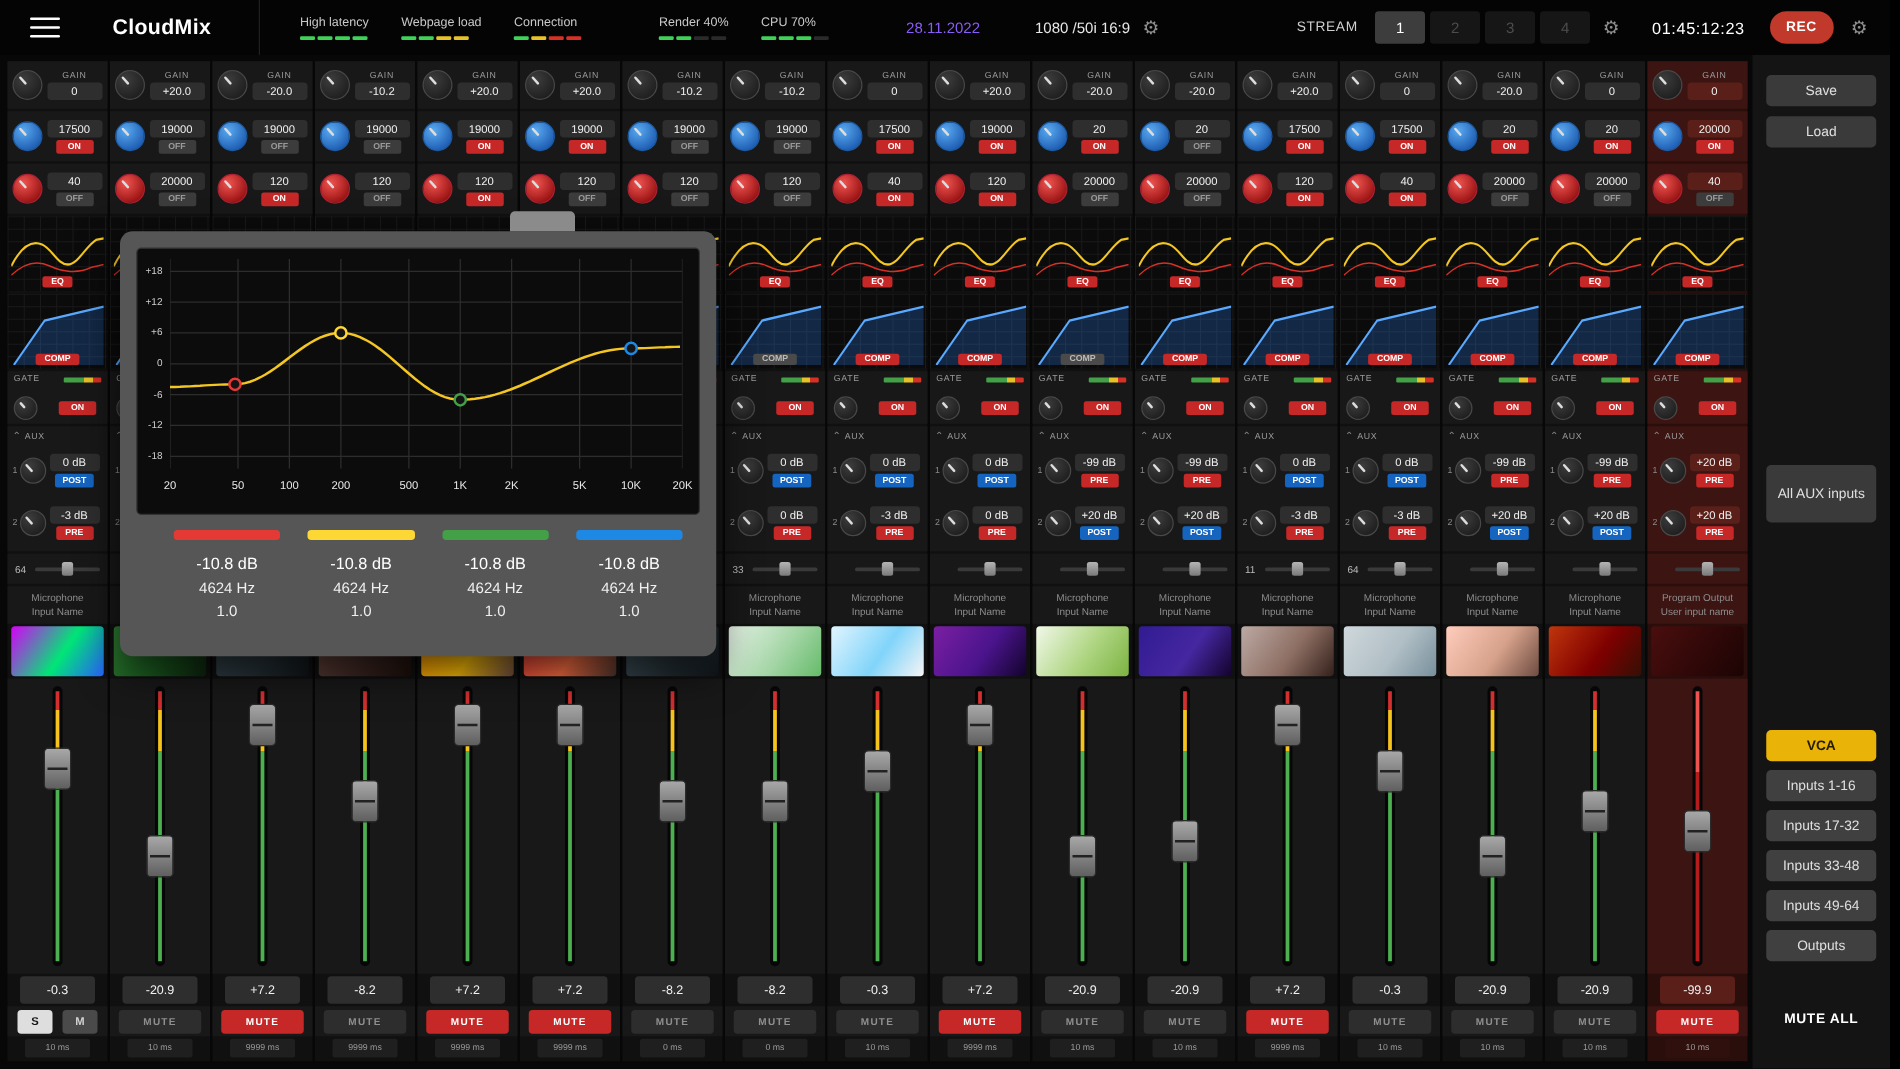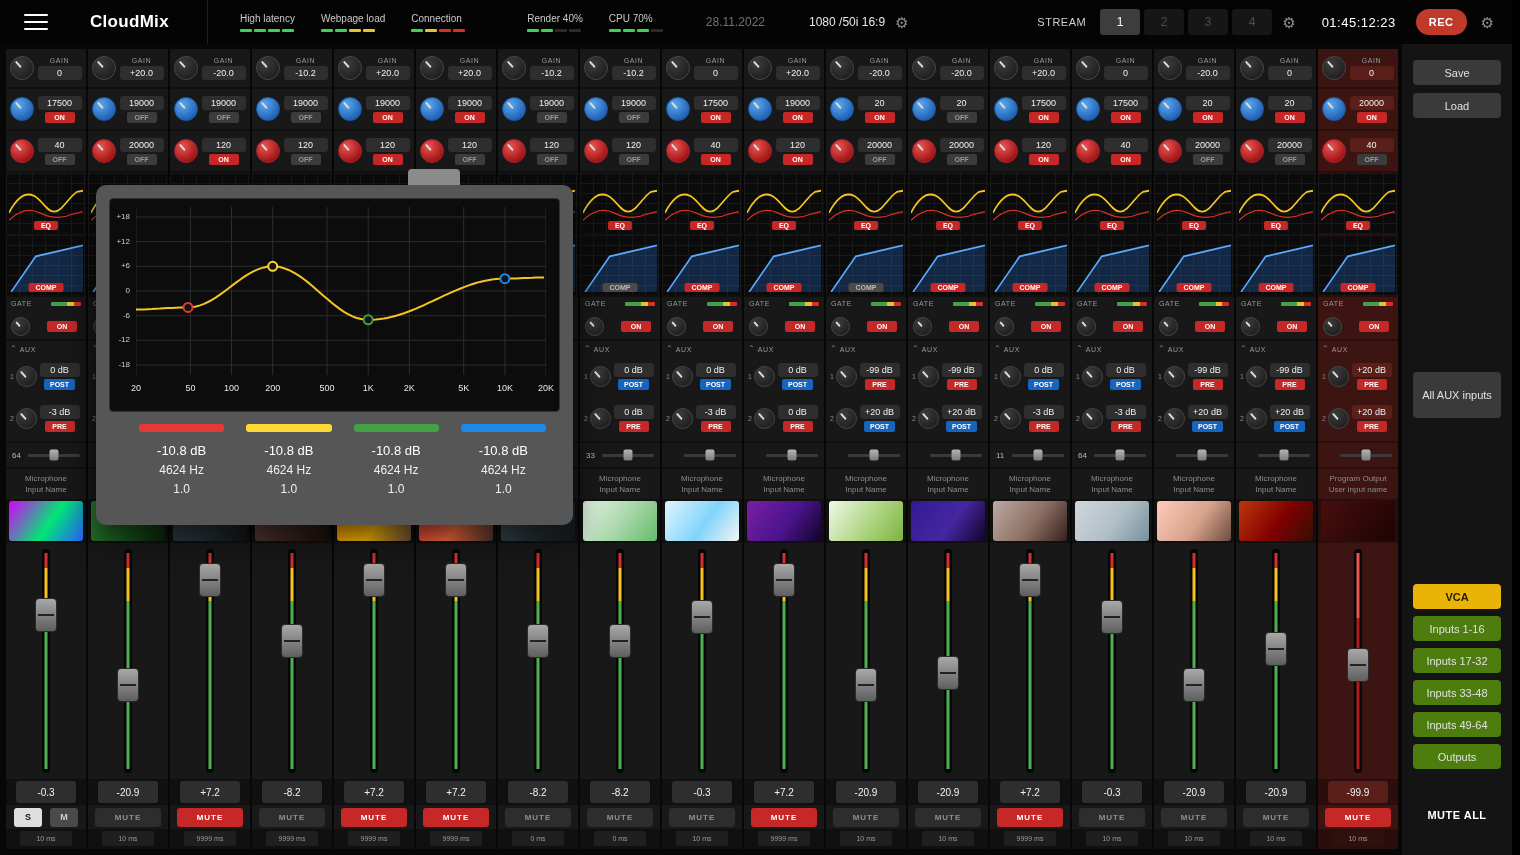--- a/index.html
+++ b/index.html
@@ -12,21 +12,21 @@
 .hamburger{width:24px;height:16px;display:flex;flex-direction:column;justify-content:space-between;margin-left:24px;cursor:pointer}
 .hamburger span{height:2px;background:#fff;border-radius:1px}
 .logo{font-size:17px;font-weight:bold;color:#fff;margin-left:42px;letter-spacing:.3px}
 .sep{width:1px;height:44px;background:#1f1f1f;margin-left:38px}
 .statuses{display:flex;gap:26px;margin-left:32px}
 .status{display:flex;flex-direction:column;gap:5px}
 .status.gap{margin-left:36px}
 .status-label{font-size:10px;color:#c9c9c9;white-space:nowrap}
 .status-bar{display:flex;gap:2px}
 .status-bar i{width:12px;height:3px;border-radius:1px;display:block}
-.tb-date{font-size:12px;color:#737373;margin-left:43px;white-space:nowrap}
+.tb-date{font-size:12px;color:#8b5cf6;margin-left:62px;white-space:nowrap}
 .tb-format{font-size:12px;color:#e8e8e8;margin-left:44px;white-space:nowrap}
 .gear{font-size:15px;color:#8f8f8f;margin-left:10px;cursor:pointer;line-height:1}
 .gear.last{margin-right:18px;margin-left:14px}
 .stream-label{font-size:11px;color:#cfcfcf;margin-left:auto;letter-spacing:.5px}
 .stream-btns{display:flex;gap:4px;margin-left:14px}
 .stream-btn{width:40px;height:26px;border:0;border-radius:3px;background:#161616;color:#4d4d4d;font-size:12px;cursor:pointer}
 .stream-btn.active{background:#3d3d3d;color:#fff}
 .timecode{font-size:13px;color:#fff;margin-left:26px;letter-spacing:.5px;white-space:nowrap}
 .rec{height:26px;padding:0 13px;border:0;border-radius:13px;background:#c0392b;color:#fff;font-size:11px;font-weight:bold;margin-left:20px;cursor:pointer;letter-spacing:.5px}
 
@@ -88,21 +88,21 @@
 .sbtn{background:#dedede;color:#161616}
 .mbtn{background:#4a4a4a;color:#cfcfcf}
 .msbox{height:15px;flex:0 0 auto;margin:0 14px 3px;background:#1f1f1f;border-radius:2px;display:flex;align-items:center;justify-content:center;font-size:7px;color:#9a9a9a}
 .program .msbox{background:#30100d}
 
 
 .sidebar{position:absolute;top:44px;right:0;width:110px;bottom:0;background:#141414;z-index:50}
 .sb-btn{position:absolute;left:11px;width:88px;height:25px;border:0;border-radius:4px;background:#3a3a3a;color:#e0e0e0;font-size:11px;cursor:pointer}
 .sb-btn.tall{height:46px;line-height:1.35}
 #views{position:absolute;top:540px;left:11px;width:88px;display:flex;flex-direction:column;gap:7px}
-#views .view{height:25px;border:0;border-radius:4px;background:#4d7c0f;color:#e0e0e0;font-size:11px;cursor:pointer}
+#views .view{height:25px;border:0;border-radius:4px;background:#404040;color:#e0e0e0;font-size:11px;cursor:pointer}
 #views .view.active{background:#eab308;color:#241c00;font-weight:bold}
 .sb-mute-all{position:absolute;left:11px;top:760px;width:88px;height:22px;border:0;background:transparent;color:#fff;font-size:11px;font-weight:bold;letter-spacing:.5px;cursor:pointer}
 
 
 .eq-popup{position:absolute;left:96px;top:185px;width:477px;height:340px;background:#565656;border-radius:10px;z-index:40;box-shadow:0 12px 32px rgba(0,0,0,.65);padding:13px}
 .popup-tab{position:absolute;left:312px;top:-16px;width:52px;height:16px;background:#8b8b8b;border-radius:4px 4px 0 0;cursor:grab}
 .eq-graph-big{position:relative;height:214px;background:#0c0c0c;border-radius:4px;border:1px solid #333}
 .ylabels{position:absolute;left:0;top:8px;width:24px;height:170px}
 .ylabels span{position:absolute;right:4px;font-size:8px;color:#cfcfcf}
 #eq-svg{position:absolute;left:26px;top:8px}

